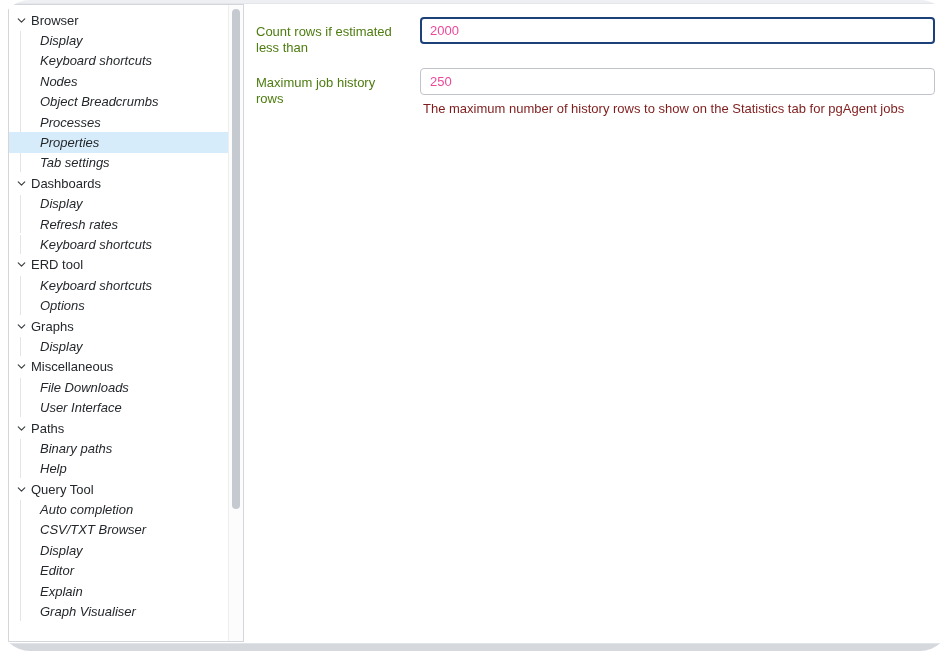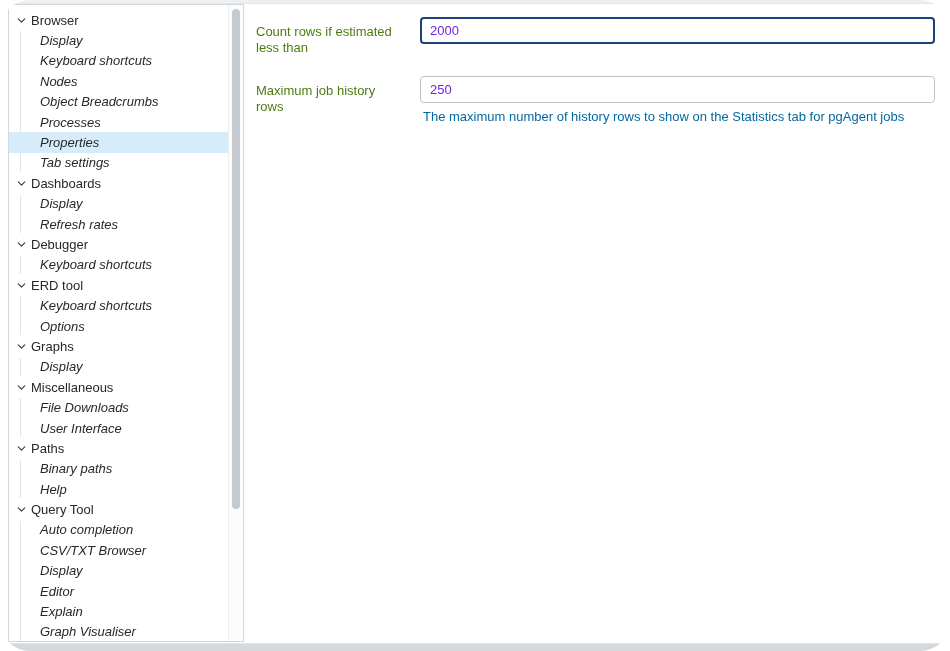--- a/index.html
+++ b/index.html
@@ -98,21 +98,21 @@
   .content{
     flex:1;
     padding:13px 15px 0 12px;
     background:#fff;
     min-width:0;
   }
   .field{
     display:flex;
     align-items:flex-start;
   }
-  .field + .field{margin-top:20px;}
+  .field + .field{margin-top:12px;}
   .flabel{
     flex:0 0 150px;
     width:150px;
     padding-top:7px;
     font-size:13px;
     line-height:16px;
     color:#4d7c0f;
   }
   .fctl{
     flex:1;
@@ -121,33 +121,33 @@
   }
   .finput{
     display:block;
     width:100%;
     height:27px;
     border:1px solid #c0c4ca;
     border-radius:4px;
     padding:0 9px;
     font-family:"Liberation Sans",sans-serif;
     font-size:13px;
-    color:#6d28d9;
+    color:#ec4899;
     background:#fff;
     outline:none;
   }
   .finput.focused, .finput:focus{
     border:2px solid var(--focus);
     padding:0 8px;
   }
   .help{
     margin-top:6px;
     padding-left:3px;
     font-size:13px;
-    color:#0369a1;
+    color:#7f1d1d;
   }
 </style>
 </head>
 <body>
 
 <div class="screen">
   <div class="top-strip"></div>
 
   <div class="main">
 
@@ -192,28 +192,20 @@
             </span>
             <span>Dashboards</span>
           </div>
           <div class="children">
             <div class="tree-row child">
               <span>Display</span>
             </div>
             <div class="tree-row child">
               <span>Refresh rates</span>
             </div>
-          </div>
-          <div class="tree-row parent">
-            <span class="chevron-box">
-              <svg viewBox="0 0 24 24" width="13" height="13" aria-hidden="true">
-                <path d="M6 9l6 6 6-6" fill="none" stroke="#3c4043" stroke-width="2.2" stroke-linecap="round" stroke-linejoin="round"></path>
-              </svg>
-            </span>
-            <span>Debugger</span>
           </div>
           <div class="children">
             <div class="tree-row child">
               <span>Keyboard shortcuts</span>
             </div>
           </div>
           <div class="tree-row parent">
             <span class="chevron-box">
               <svg viewBox="0 0 24 24" width="13" height="13" aria-hidden="true">
                 <path d="M6 9l6 6 6-6" fill="none" stroke="#3c4043" stroke-width="2.2" stroke-linecap="round" stroke-linejoin="round"></path>

